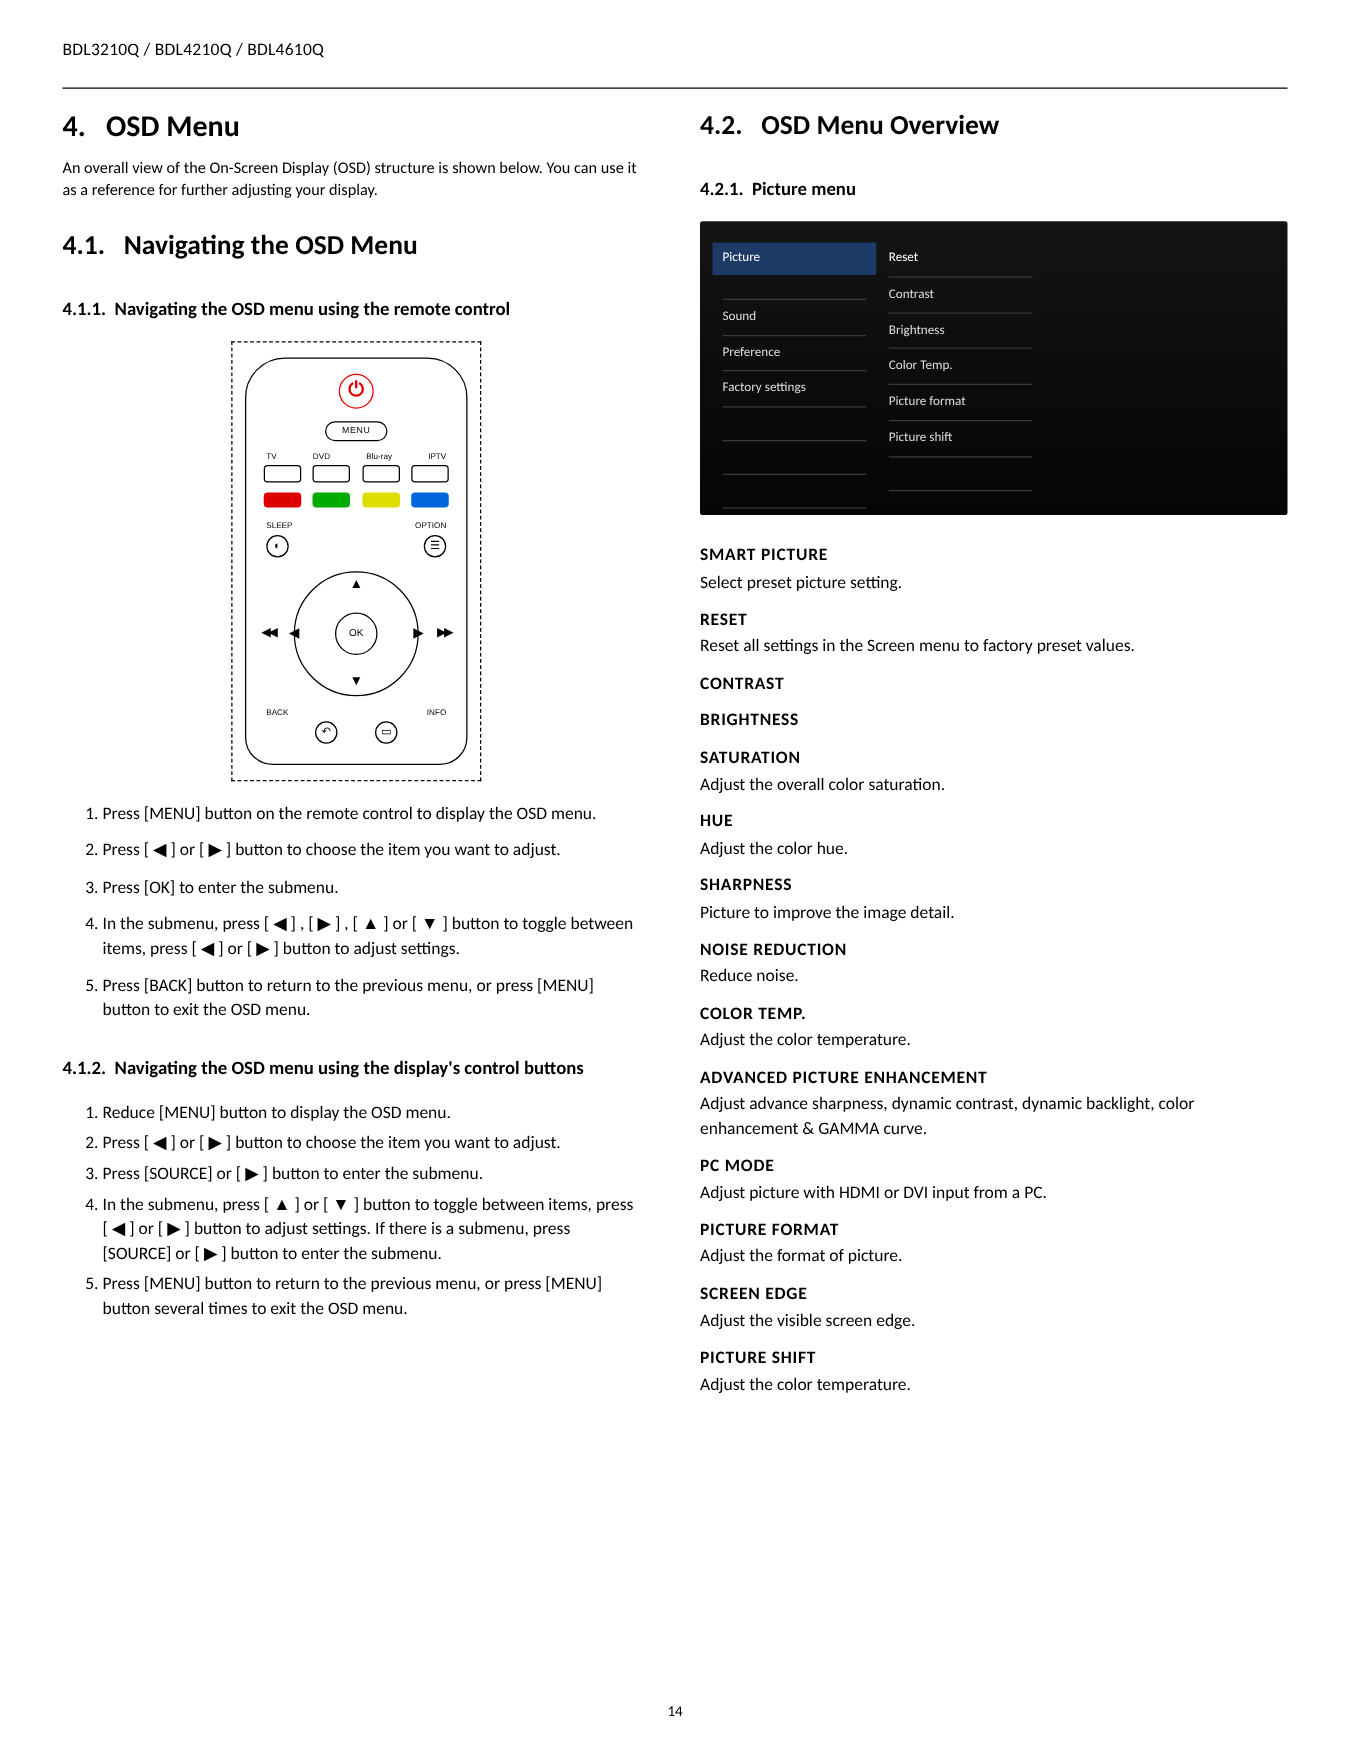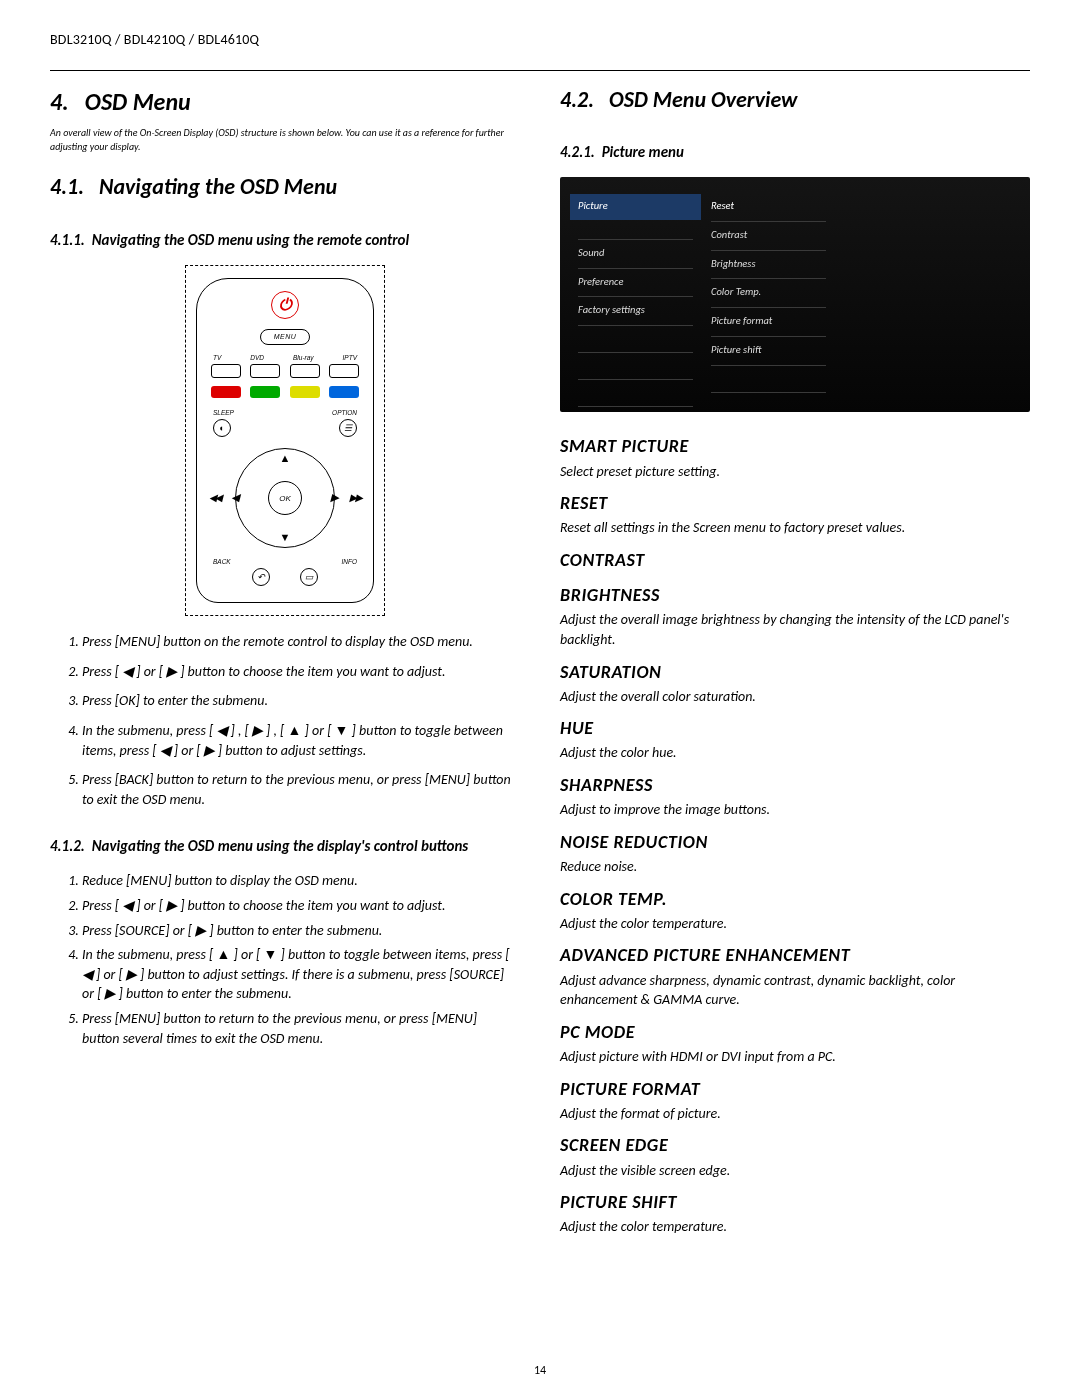--- a/index.html
+++ b/index.html
@@ -18,37 +18,37 @@
     border-bottom: 1.5px solid #000;
     padding-bottom: 20px;
     margin-bottom: 14px;
     font-size: 14px;
     letter-spacing: 0.2px;
   }
   .columns {
     display: flex;
     gap: 40px;
   }
-  .col { flex: 1; font-style: italic; }
+  .col { flex: 1; }
   h1 {
     font-size: 24px;
     font-weight: 700;
     margin-bottom: 8px;
   }
   h2 {
     font-size: 22px;
     font-weight: 700;
     margin: 18px 0 10px 0;
   }
   h3 {
     font-size: 15px;
     font-weight: 700;
     margin: 27px 0 14px 0;
   }
-  p { font-size: 10px; margin: 2px 0 10px 0; }
+  p { font-size: 13px; margin: 2px 0 10px 0; }
   .remote-wrap {
     text-align: center;
     margin: 10px 0 16px 0;
   }
   .remote-dotted {
     display: inline-block;
     border: 1.5px dashed #000;
     padding: 12px 10px;
   }
   .remote {
@@ -101,21 +101,21 @@
     font-size: 10.5px;
     color:#ddd;
     margin-bottom: 22px;
   }
   .osd-col { width: 115px; }
   .osd-item { padding: 6px 0 7px 0; border-bottom: 1px solid #3a3a3a; }
   .osd-item.sel { color:#fff; }
   .osd-hi { background:#1c3a66; padding:5px 8px 6px 8px; margin:-5px -8px 12px -8px; color:#fff;}
   .osd-blank { padding: 6px 0 7px 0; border-bottom: 1px solid #3a3a3a; height:27px;}
   .defs { }
-  .def-term { font-size:18px; font-weight:700; letter-spacing:0.6px; margin-top:10px; text-transform:uppercase; }
+  .def-term { font-size:14px; font-weight:700; letter-spacing:0.6px; margin-top:10px; text-transform:uppercase; }
   .def-term:first-child { margin-top:0;}
   .def-body { font-size:14px; margin: 2px 0 8px 0; }
   .pagenum { position:absolute; bottom:18px; left:0; right:0; text-align:center; font-size:12px;}
 </style>
 </head>
 <body>
 
 <div class="header-row">
   <span>BDL3210Q / BDL4210Q / BDL4610Q</span>
 </div>
@@ -257,27 +257,26 @@
       </div>
     </div>
 
     <div class="defs">
       <div class="def-term">SMART PICTURE</div>
       <div class="def-body">Select preset picture setting.</div>
       <div class="def-term">RESET</div>
       <div class="def-body">Reset all settings in the Screen menu to factory preset values.</div>
       <div class="def-term">CONTRAST</div>
       <div class="def-term">BRIGHTNESS</div>
-      <div class="def-body">Adjust the overall image brightness by changing the intensity of the LCD panel's backlight.</div>
       <div class="def-term">SATURATION</div>
       <div class="def-body">Adjust the overall color saturation.</div>
       <div class="def-term">HUE</div>
       <div class="def-body">Adjust the color hue.</div>
       <div class="def-term">SHARPNESS</div>
-      <div class="def-body">Adjust to improve the image buttons.</div>
+      <div class="def-body">Picture to improve the image detail.</div>
       <div class="def-term">NOISE REDUCTION</div>
       <div class="def-body">Reduce noise.</div>
       <div class="def-term">COLOR TEMP.</div>
       <div class="def-body">Adjust the color temperature.</div>
       <div class="def-term">ADVANCED PICTURE ENHANCEMENT</div>
       <div class="def-body">Adjust advance sharpness, dynamic contrast, dynamic backlight, color enhancement &amp; GAMMA curve.</div>
       <div class="def-term">PC MODE</div>
       <div class="def-body">Adjust picture with HDMI or DVI input from a PC.</div>
       <div class="def-term">PICTURE FORMAT</div>
       <div class="def-body">Adjust the format of picture.</div>

